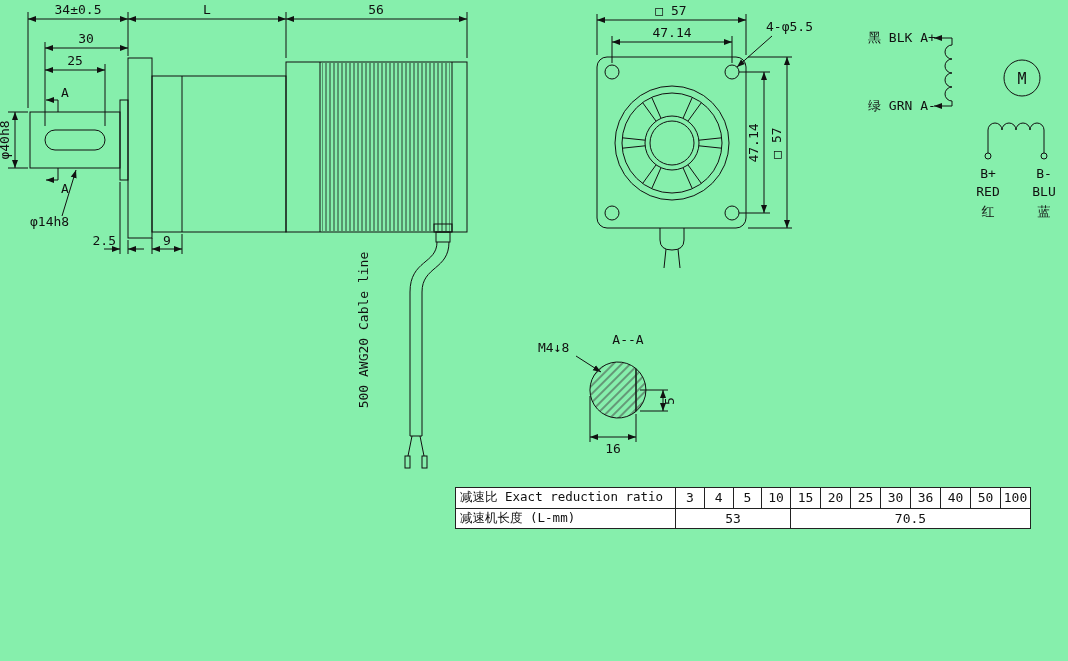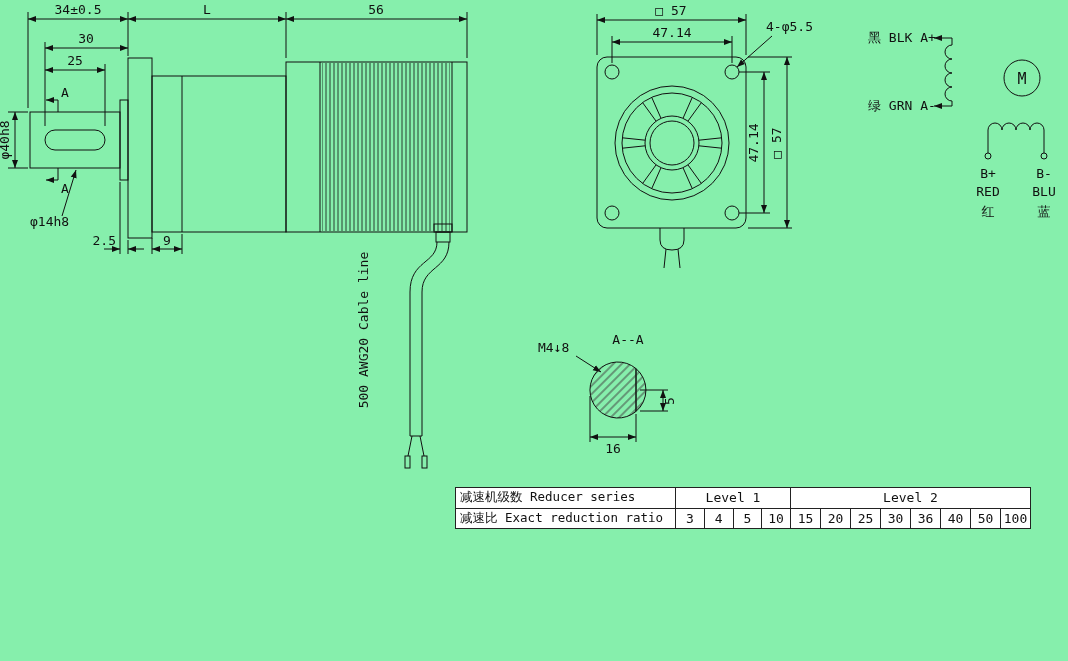--- a/index.html
+++ b/index.html
@@ -242,35 +242,35 @@
 
 
 <table class="spec-table">
   <colgroup>
     <col style="width:220px">
     <col span="4" style="width:28.75px">
     <col span="8" style="width:30px">
   </colgroup>
   <tbody>
     <tr>
-      <td class="lbl">减速机级数 Reducer series</td>
-      <td colspan="4">Level 1</td>
-      <td colspan="8">Level 2</td>
-    </tr>
-    <tr>
       <td class="lbl">减速比 Exact reduction ratio</td>
       <td>3</td>
       <td>4</td>
       <td>5</td>
       <td>10</td>
       <td>15</td>
       <td>20</td>
       <td>25</td>
       <td>30</td>
       <td>36</td>
       <td>40</td>
       <td>50</td>
       <td>100</td>
     </tr>
+    <tr>
+      <td class="lbl">减速机长度 (L-mm)</td>
+      <td colspan="4">53</td>
+      <td colspan="8">70.5</td>
+    </tr>
   </tbody>
 </table>
 
 </div>
 
 </body></html>

